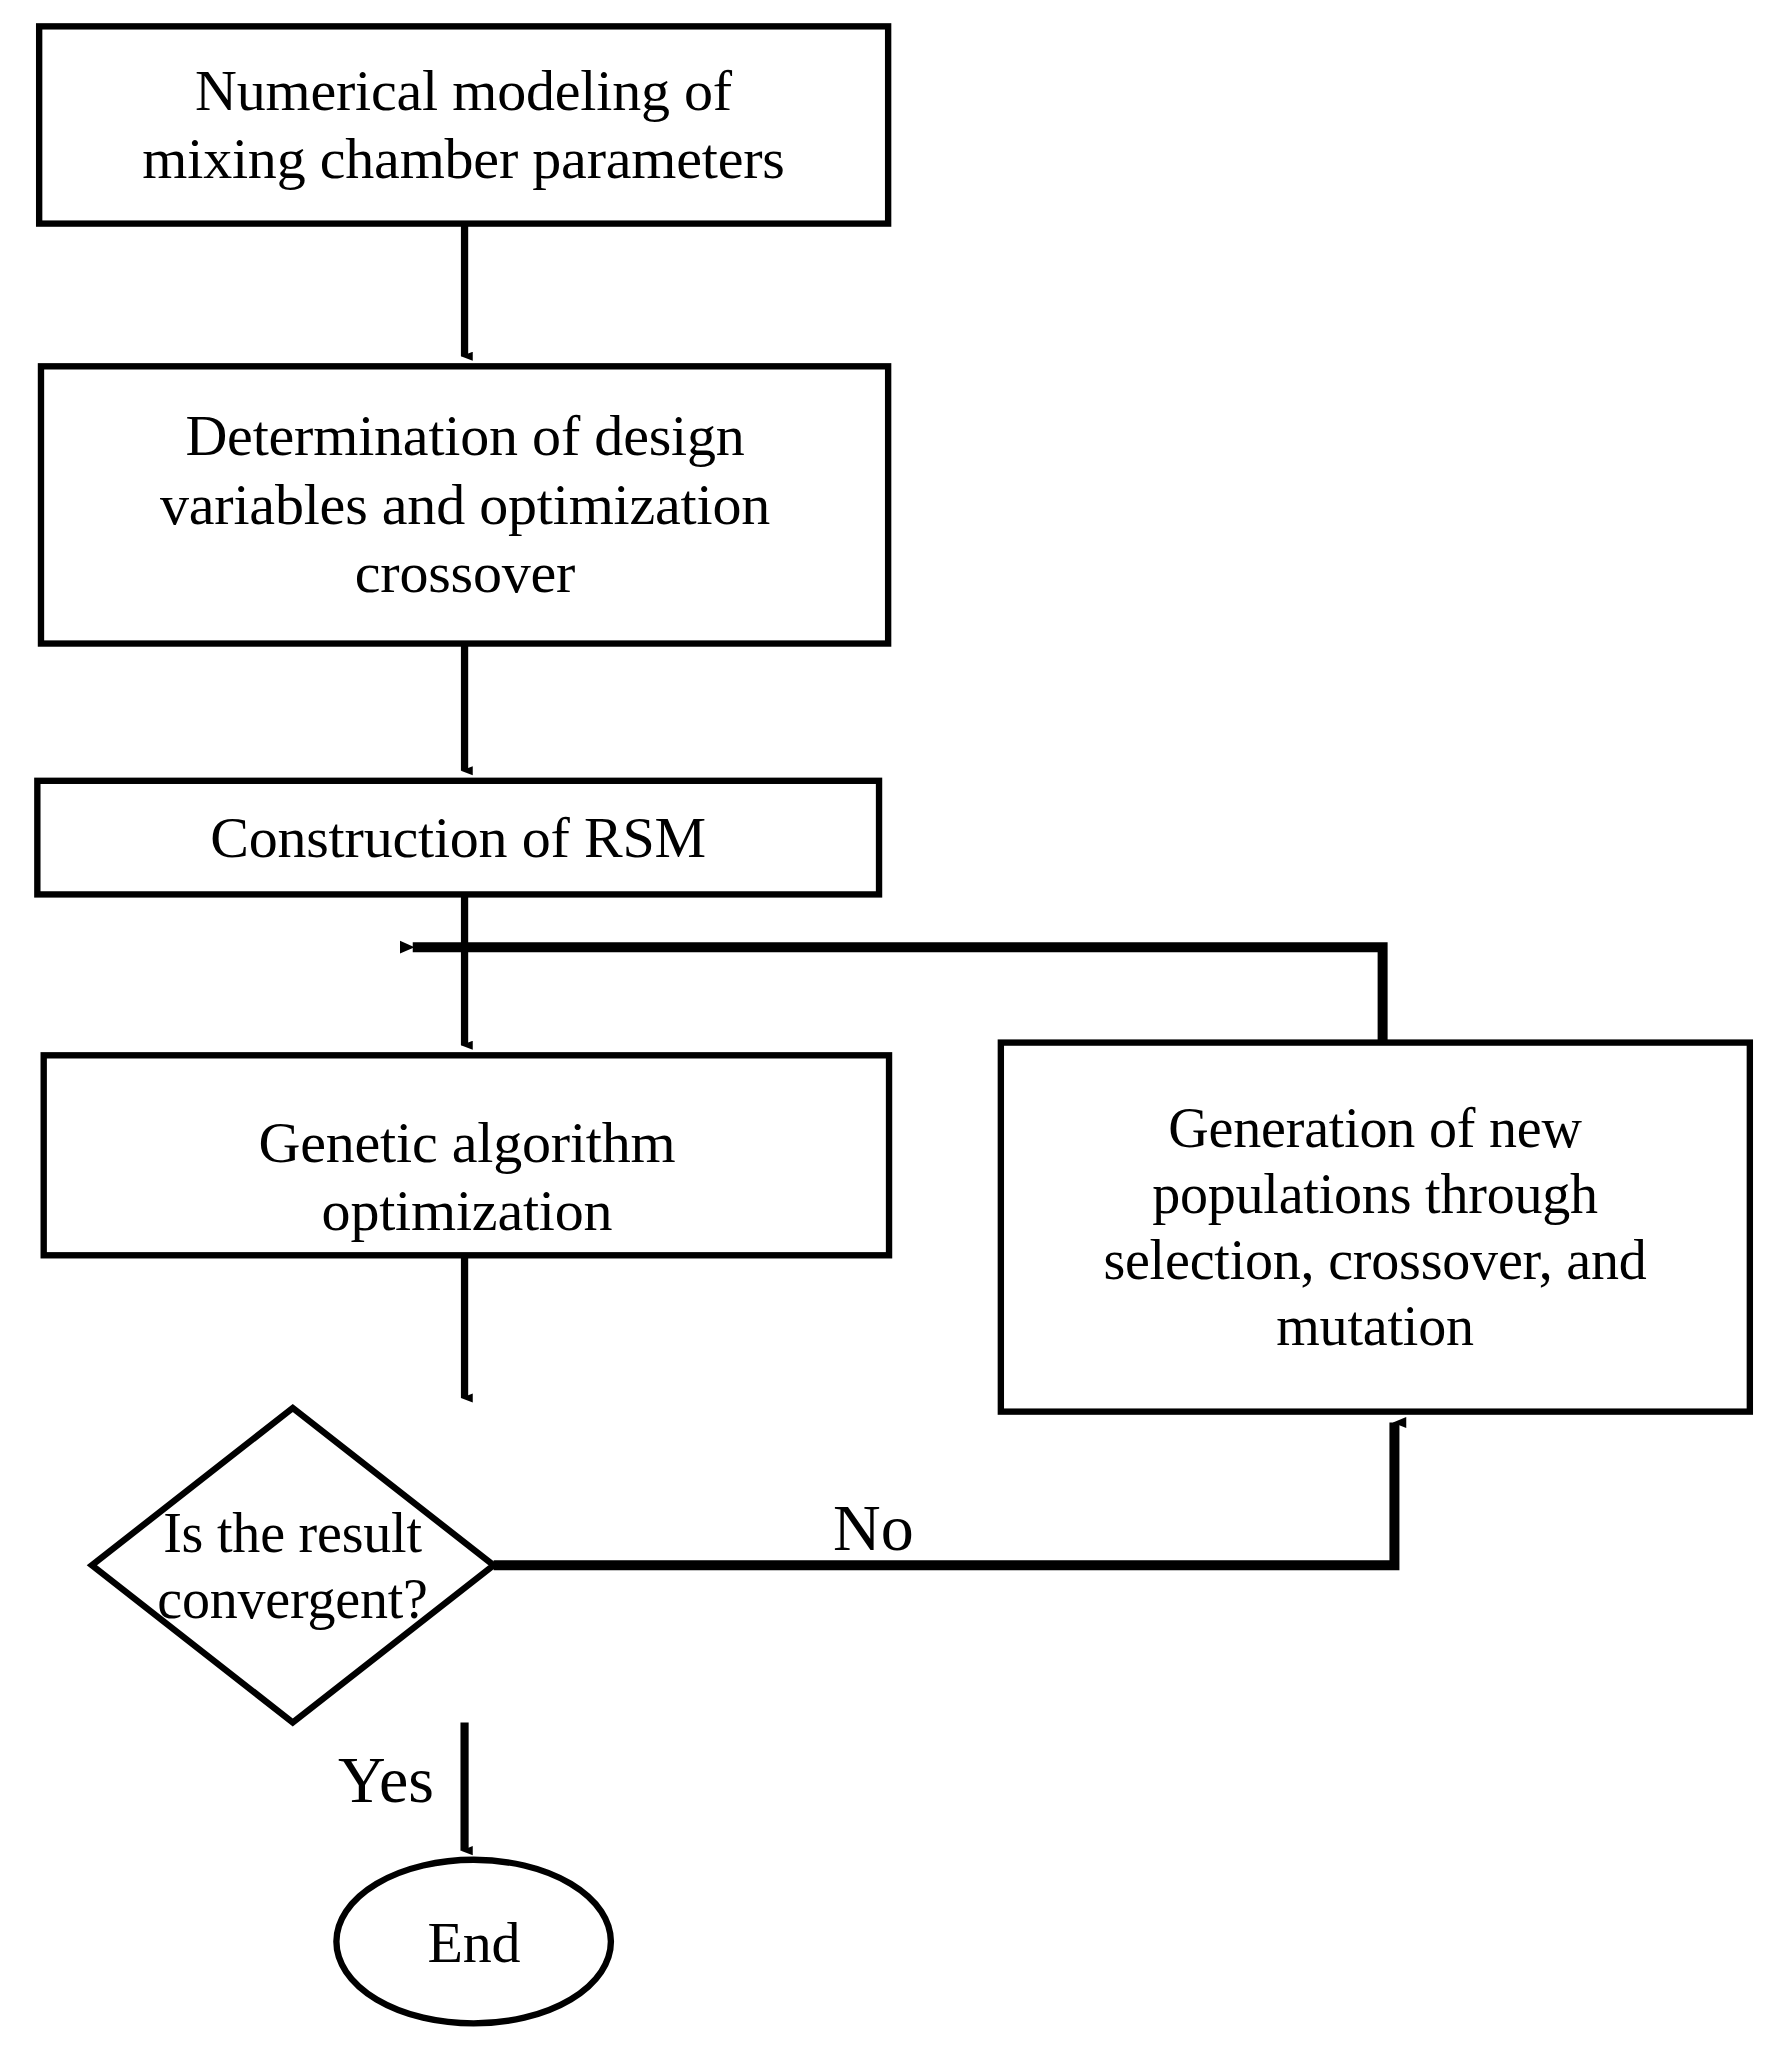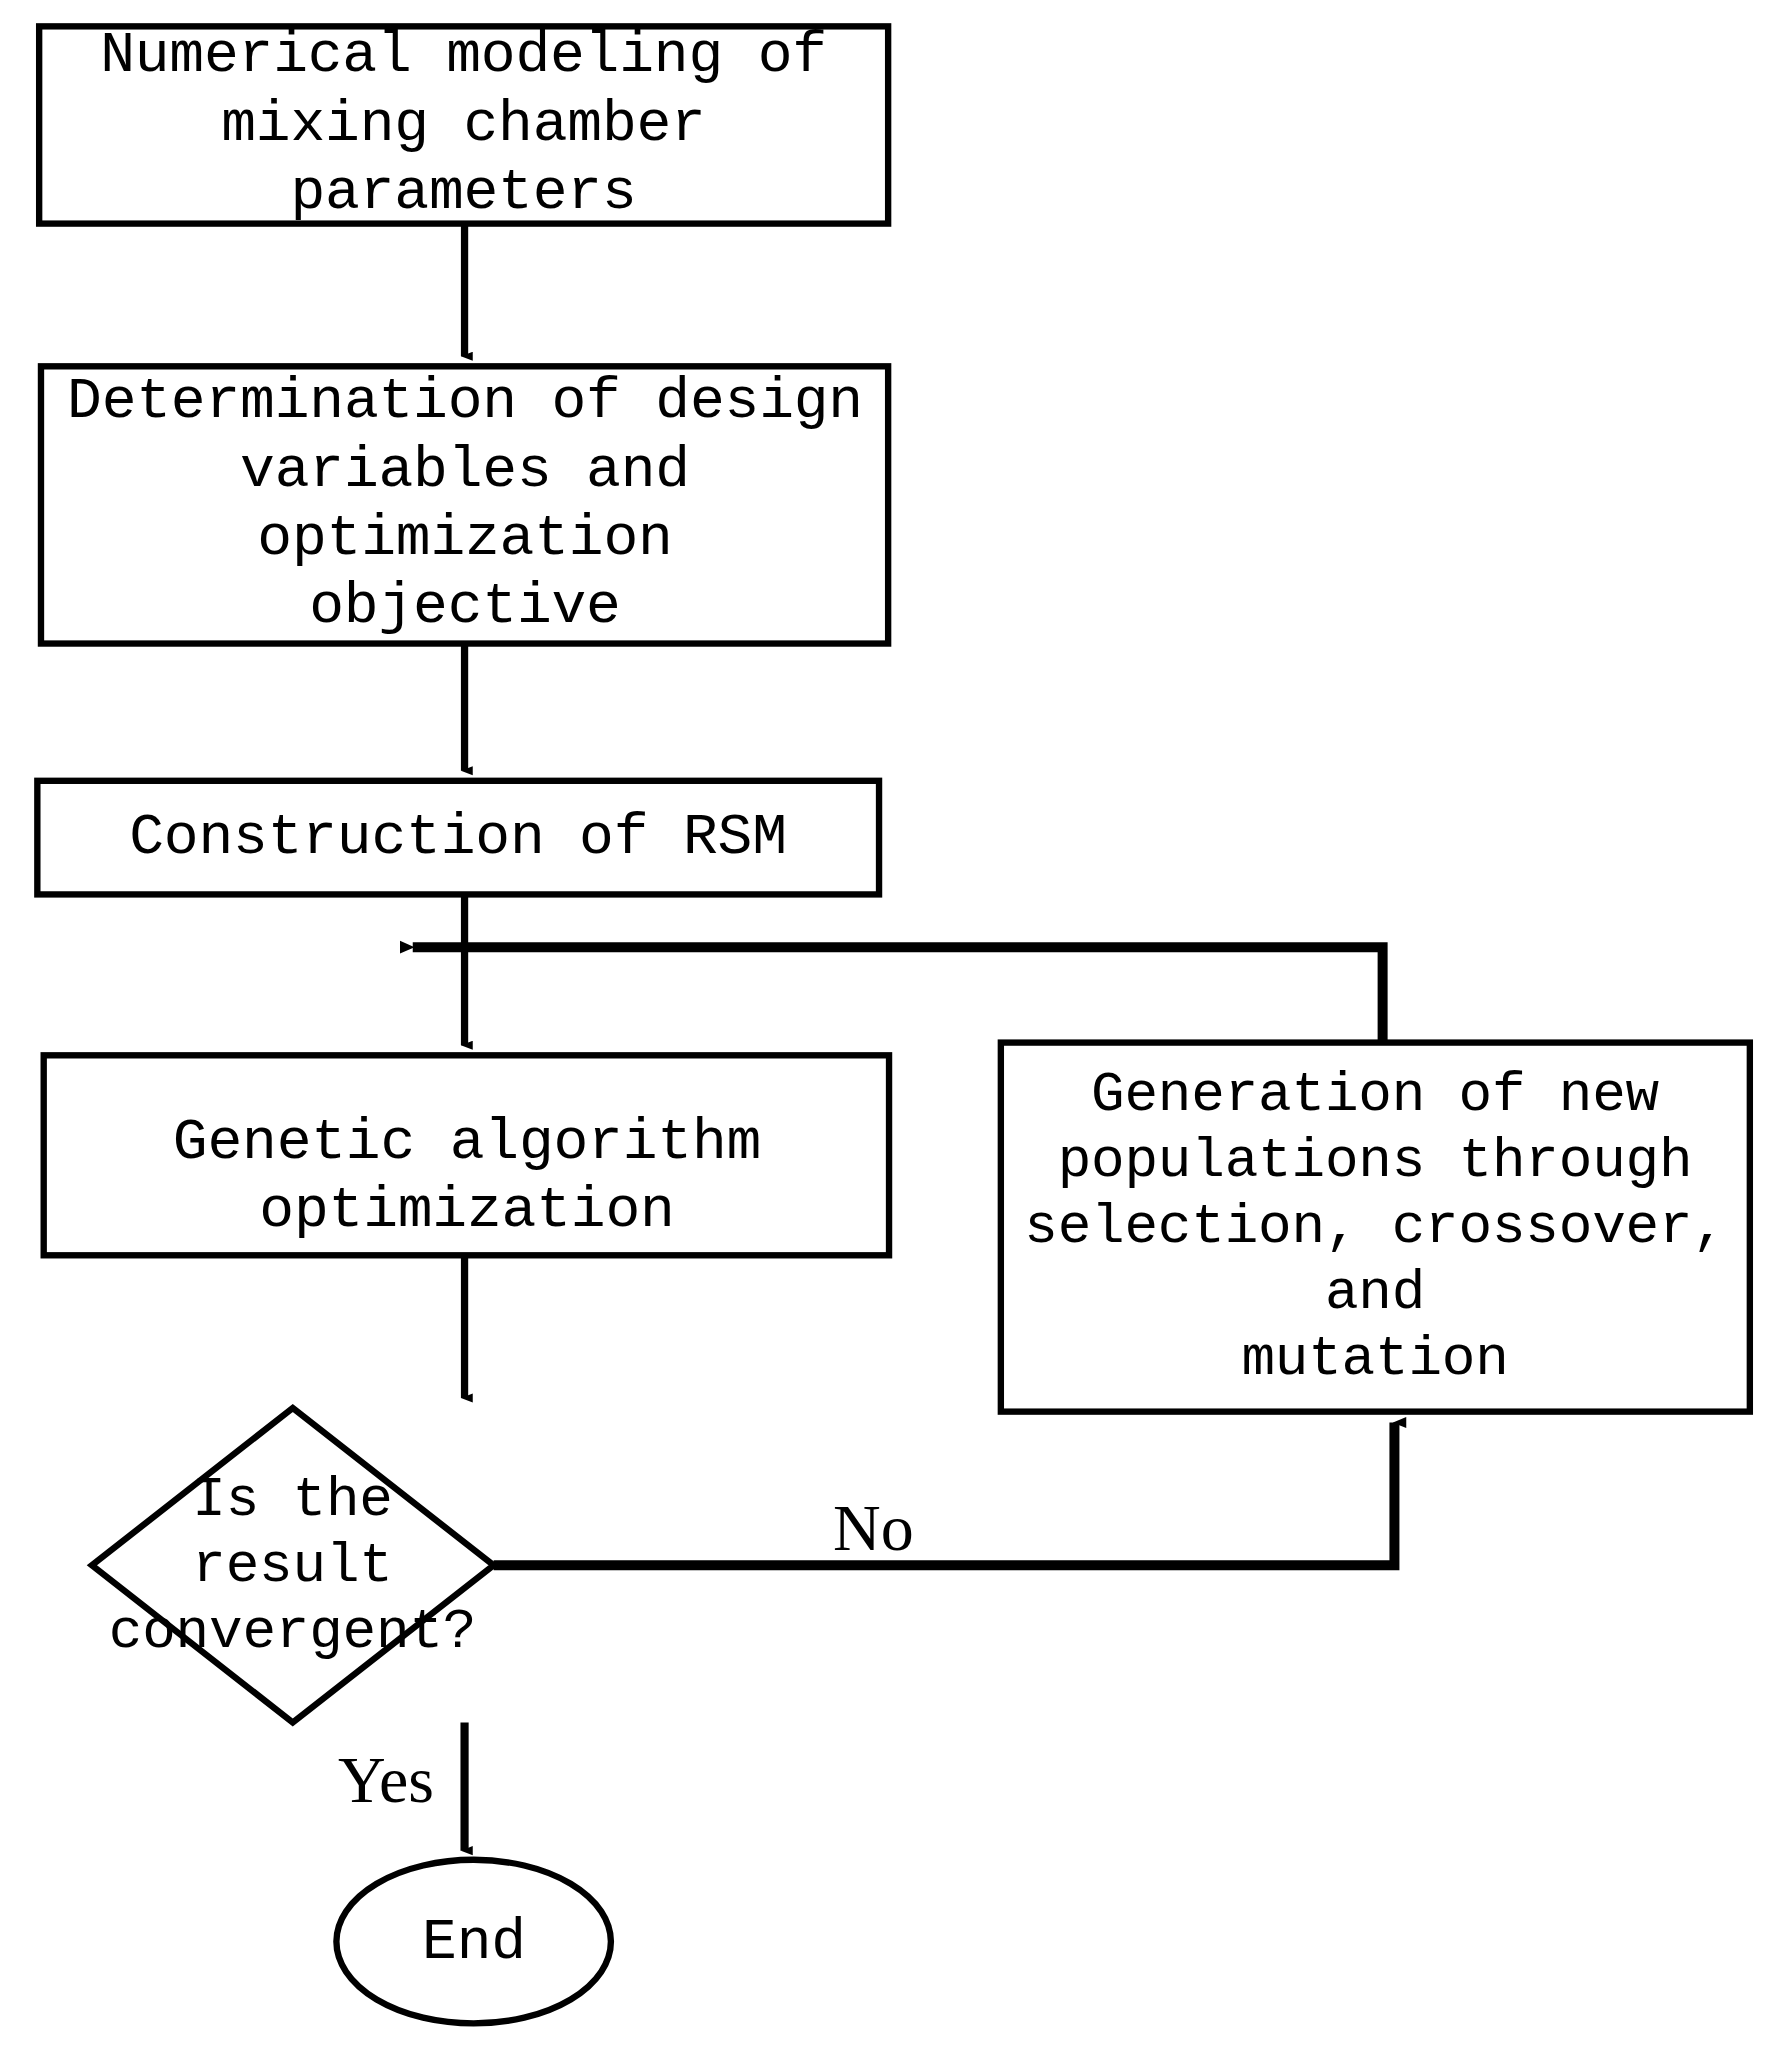--- a/index.html
+++ b/index.html
@@ -25,21 +25,21 @@
     width: 1789px;
     height: 2047px;
   }
   .node-label {
     position: absolute;
     display: flex;
     align-items: center;
     justify-content: center;
     text-align: center;
     color: #000000;
-    font-family: Liberation Mono, monospace;
+    font-family: Liberation Serif, serif;
     font-weight: 400;
     line-height: 1.18;
     white-space: pre-line;
     letter-spacing: -0.2px;
     pointer-events: none;
   }
   .edge-label {
     position: absolute;
     color: #000000;
     font-family: "Liberation Serif", "DejaVu Serif", serif;
@@ -96,21 +96,21 @@
     <polyline points="543,1722 1534,1722 1534,1565" fill="none" stroke="#000000" stroke-width="11" marker-end="url(#arrow-up)"></polyline>
 
     <line x1="511" y1="1895" x2="511" y2="2036" stroke="#000000" stroke-width="9" marker-end="url(#arrow-down)"></line>
   </svg>
 
   <div class="node-label fs-64" style="left:50px; top:30px; width:827px; height:190px;">Numerical modeling  of
 mixing chamber parameters</div>
 
   <div class="node-label fs-64" style="left:52px; top:370px; width:826px; height:270px;">Determination of design
 variables and optimization
-objective</div>
+crossover</div>
 
   <div class="node-label fs-64" style="left:48px; top:785px; width:820px; height:106px;">Construction of RSM</div>
 
   <div class="node-label fs-64" style="left:55px; top:1059px; width:824px; height:236px;">Genetic algorithm
 optimization</div>
 
   <div class="node-label fs-62" style="left:1006px; top:1046px; width:738px; height:362px;">Generation of new
 populations through
 selection, crossover, and
 mutation</div>

